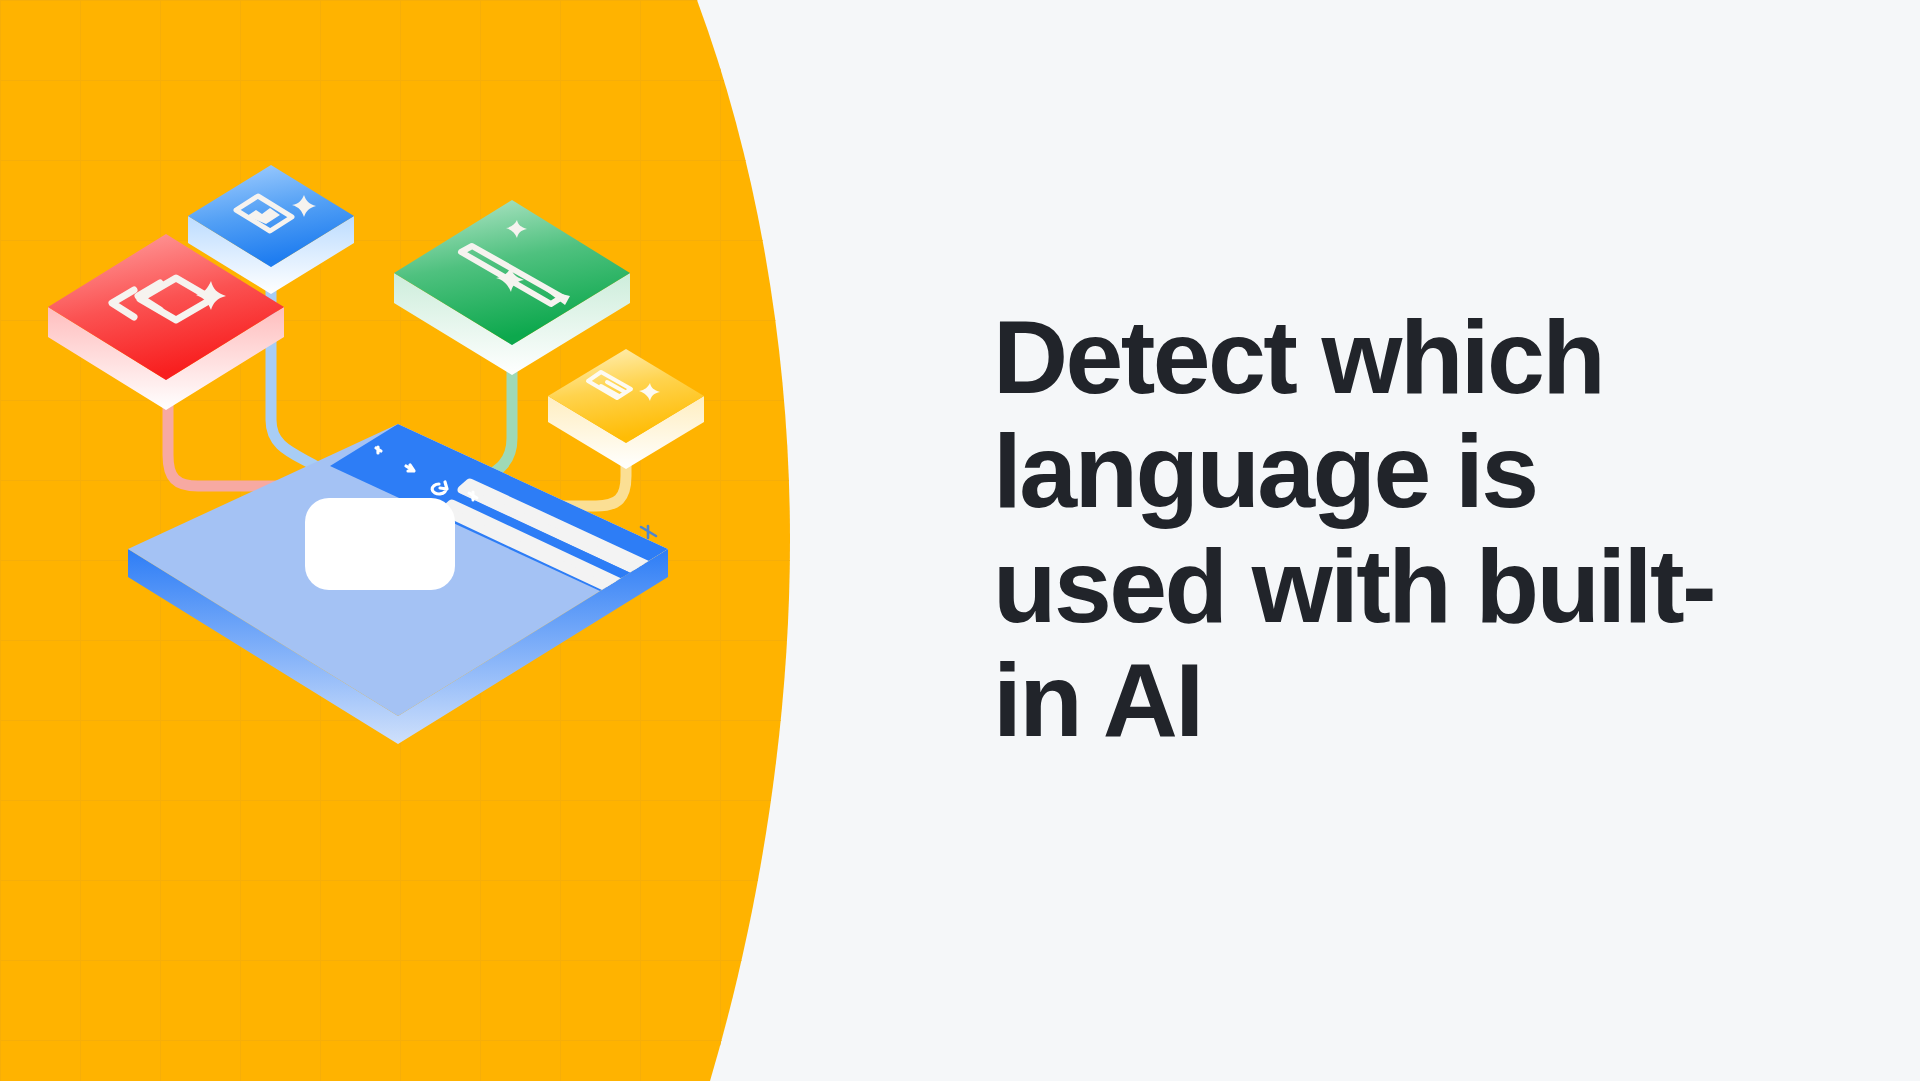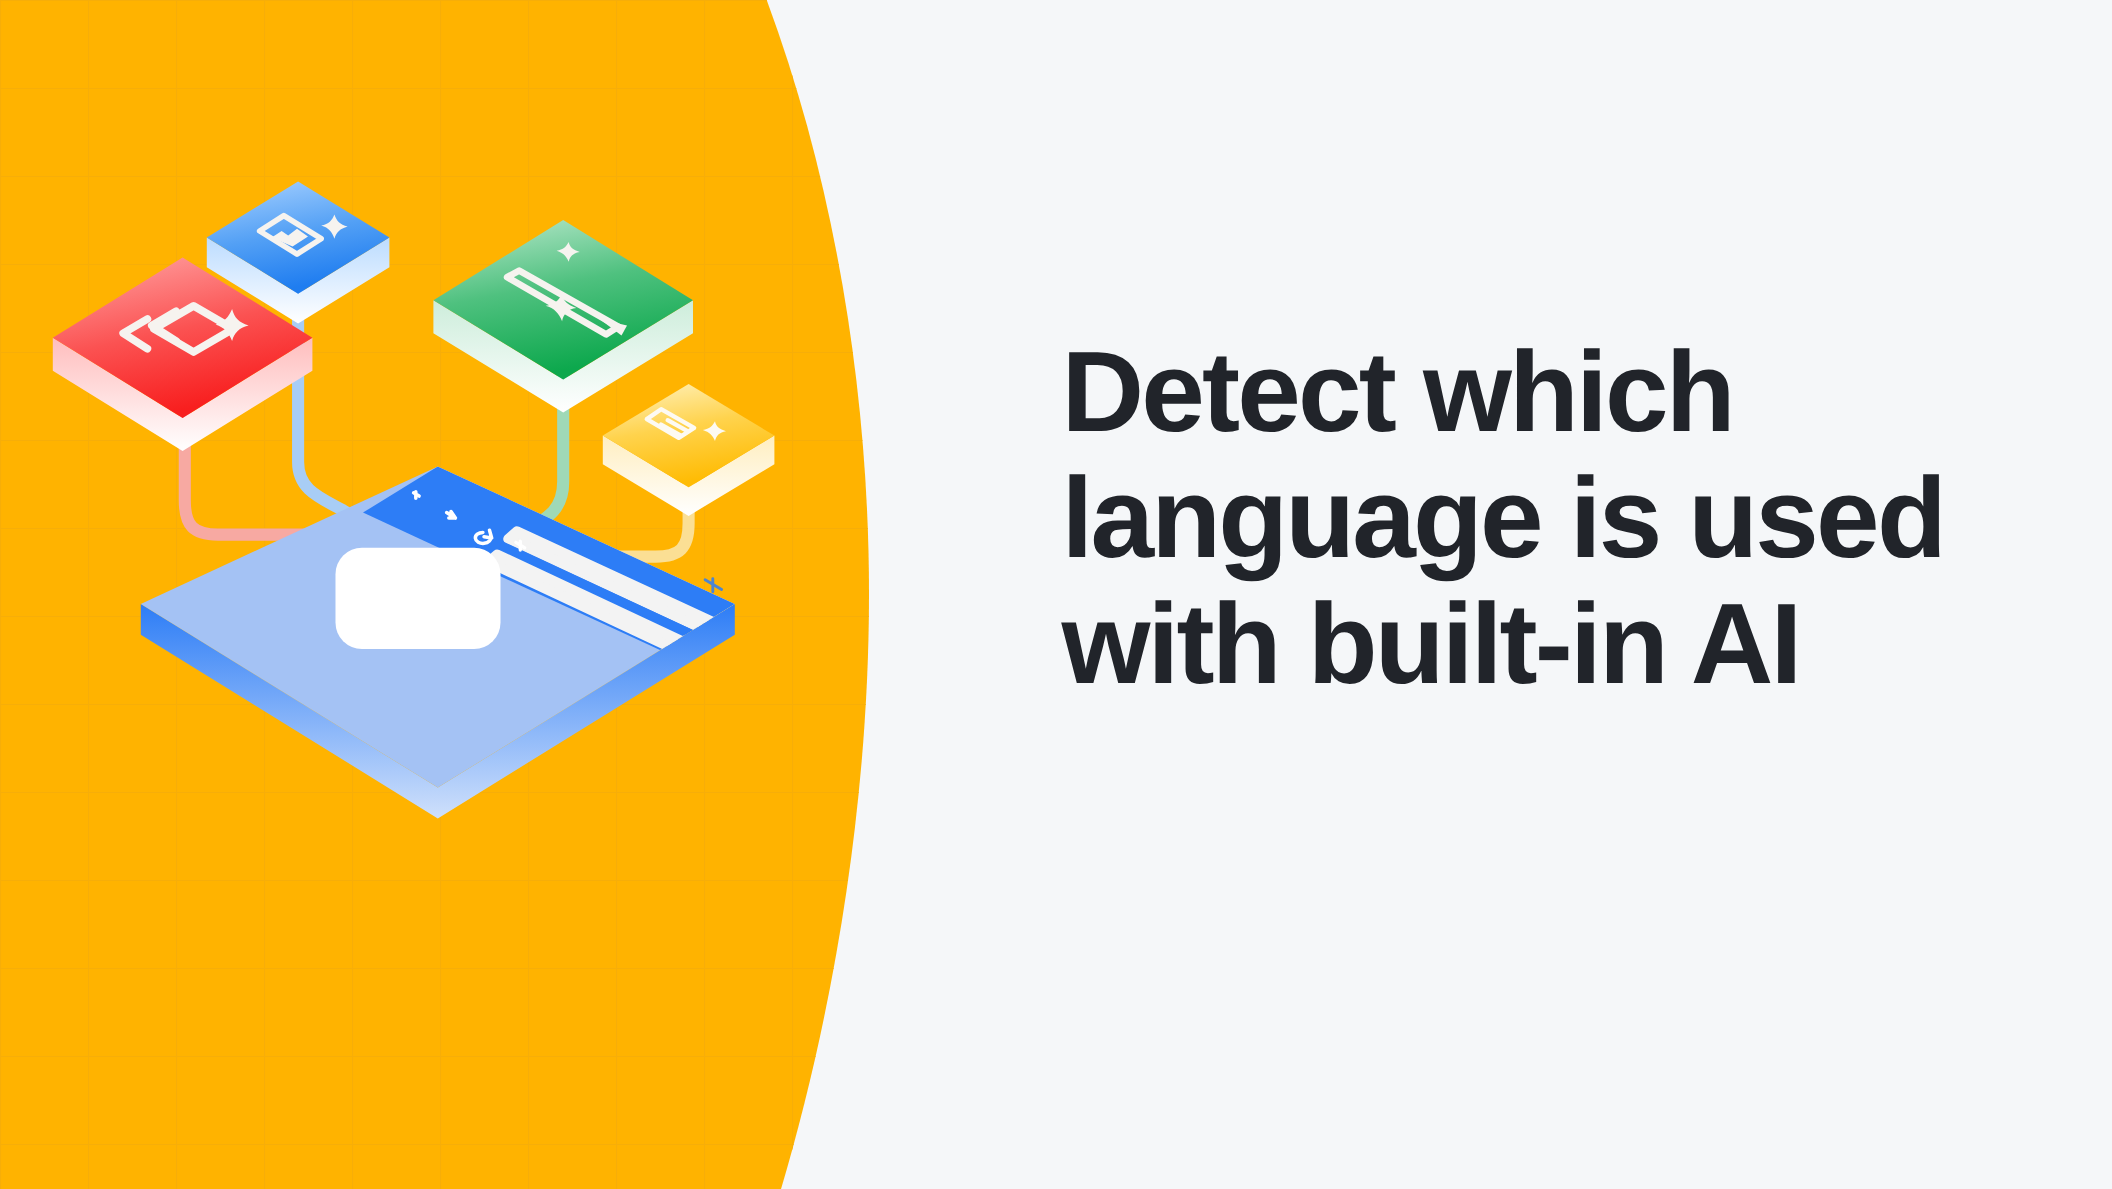--- a/index.html
+++ b/index.html
@@ -49,20 +49,21 @@
     width: 820px;
   }
   .headline {
     font-family: "Liberation Sans", sans-serif;
     font-weight: bold;
     font-size: 104px;
     line-height: 1.10;
     letter-spacing: -2.6px;
     color: #21242a;
     white-space: pre-line;
+    margin-left: 28px;
   }
 </style>
 </head>
 <body>
 
 <div class="stage">
 
   <div class="orange-panel">
     <svg width="1000" height="1081" viewBox="0 0 1000 1081" xmlns="http://www.w3.org/2000/svg" aria-hidden="true">
       <defs>

